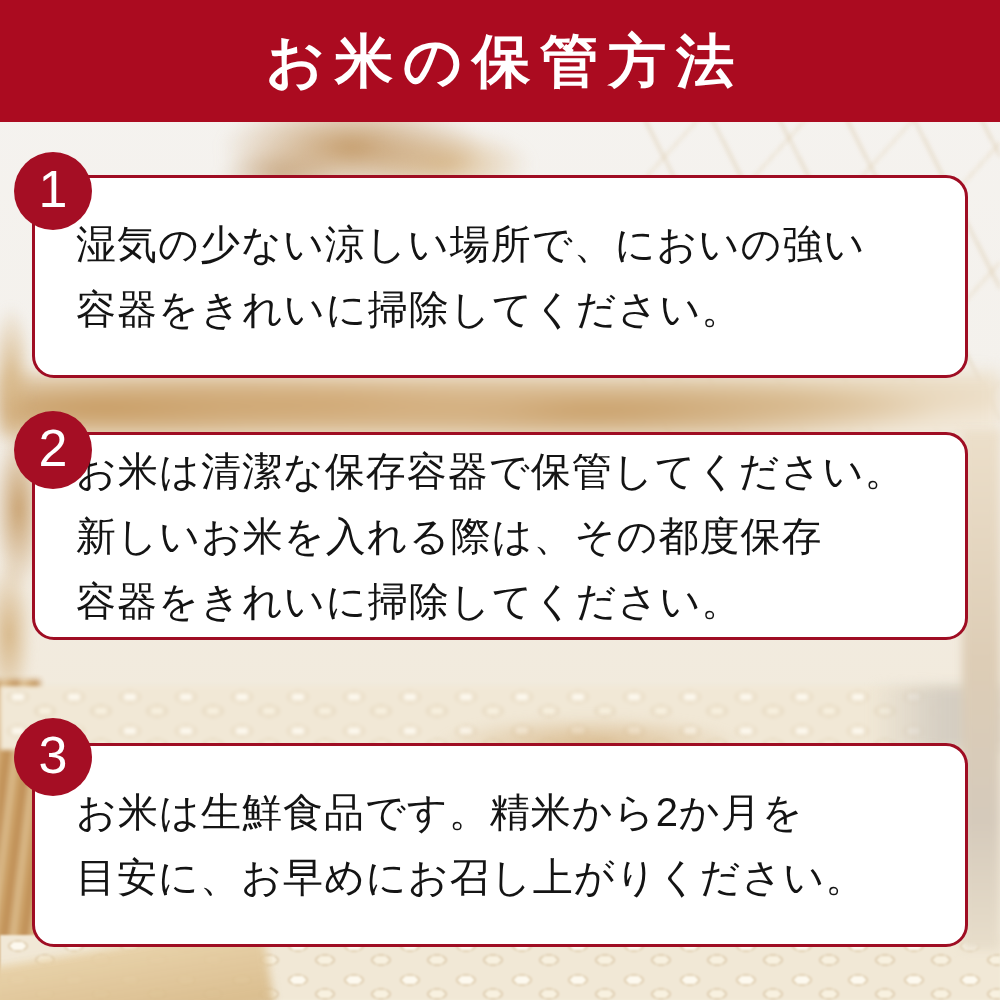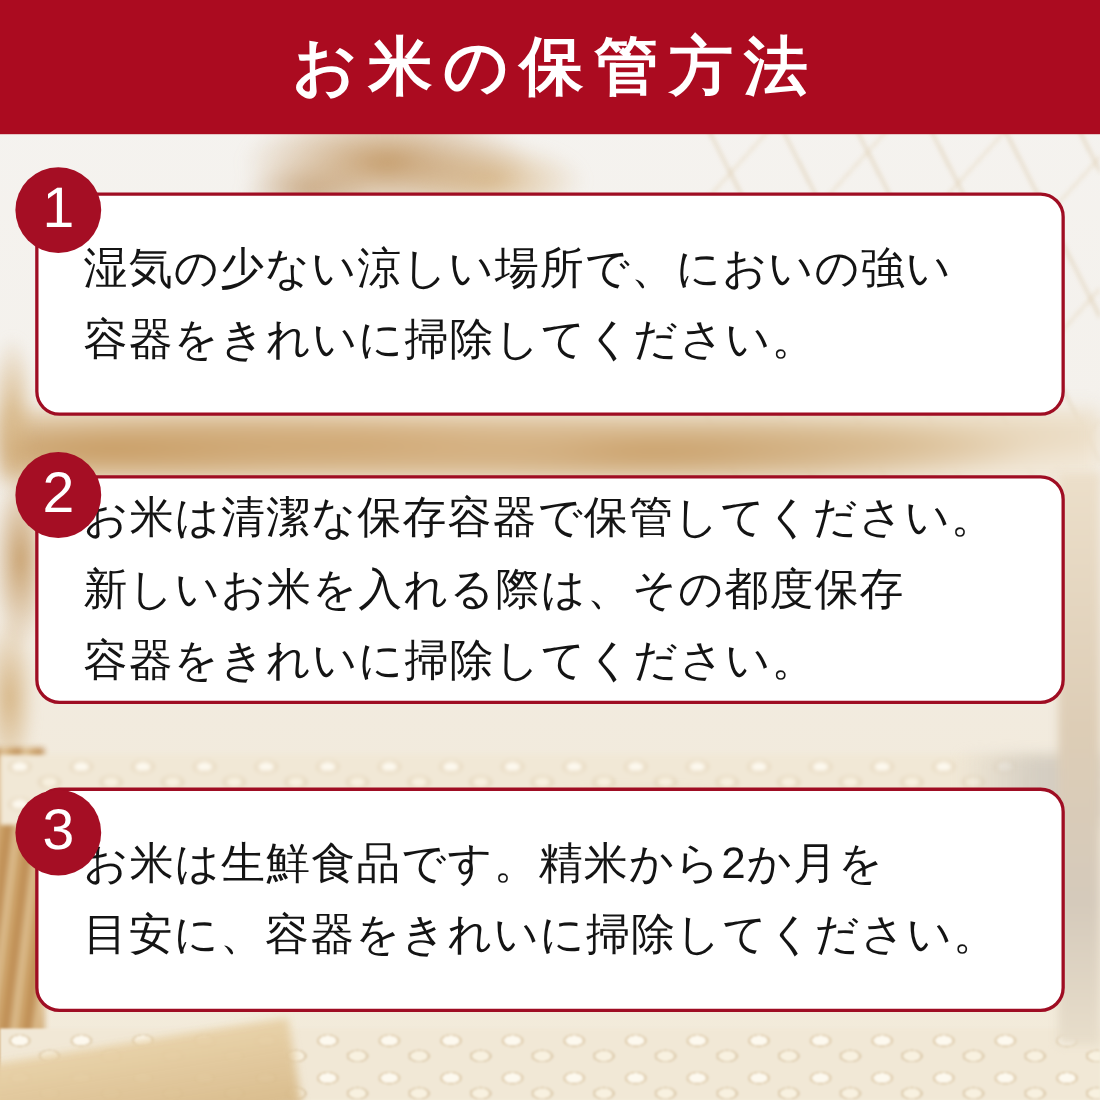--- a/index.html
+++ b/index.html
@@ -97,21 +97,21 @@
     background:var(--card-bg);
     border:3px solid var(--border-red);border-radius:22px;
     display:flex;flex-direction:column;justify-content:center;
     padding:0 30px 0 41px;
   }
   .card .line{
     font-size:40px;line-height:65px;letter-spacing:1px;color:var(--text);white-space:nowrap;
   }
   .card1{top:175px;height:203px;}
   .card2{top:432px;height:208px;}
-  .card3{top:716px;height:204px;}
+  .card3{top:743px;height:204px;}
 
   .badge{
     position:absolute;left:14px;width:78px;height:78px;border-radius:50%;z-index:3;
     background:var(--badge-red);
     display:flex;align-items:center;justify-content:center;
   }
   .badge span{color:#ffffff;font-size:52px;line-height:1;transform:translateY(-2px);}
   .badge1{top:152px;}
   .badge2{top:411px;}
   .badge3{top:718px;}
@@ -151,19 +151,19 @@
     <div class="line">お米は清潔な保存容器で保管してください。</div>
     <div class="line">新しいお米を入れる際は、その都度保存</div>
     <div class="line">容器をきれいに掃除してください。</div>
   </section>
   <div class="badge badge2">
     <span>2</span>
   </div>
 
   <section class="card card3">
     <div class="line">お米は生鮮食品です。精米から2か月を</div>
-    <div class="line">目安に、容器をきれいに掃除してください。</div>
+    <div class="line">目安に、お早めにお召し上がりください。</div>
   </section>
   <div class="badge badge3">
     <span>3</span>
   </div>
 
 </div>
 
 </body></html>

